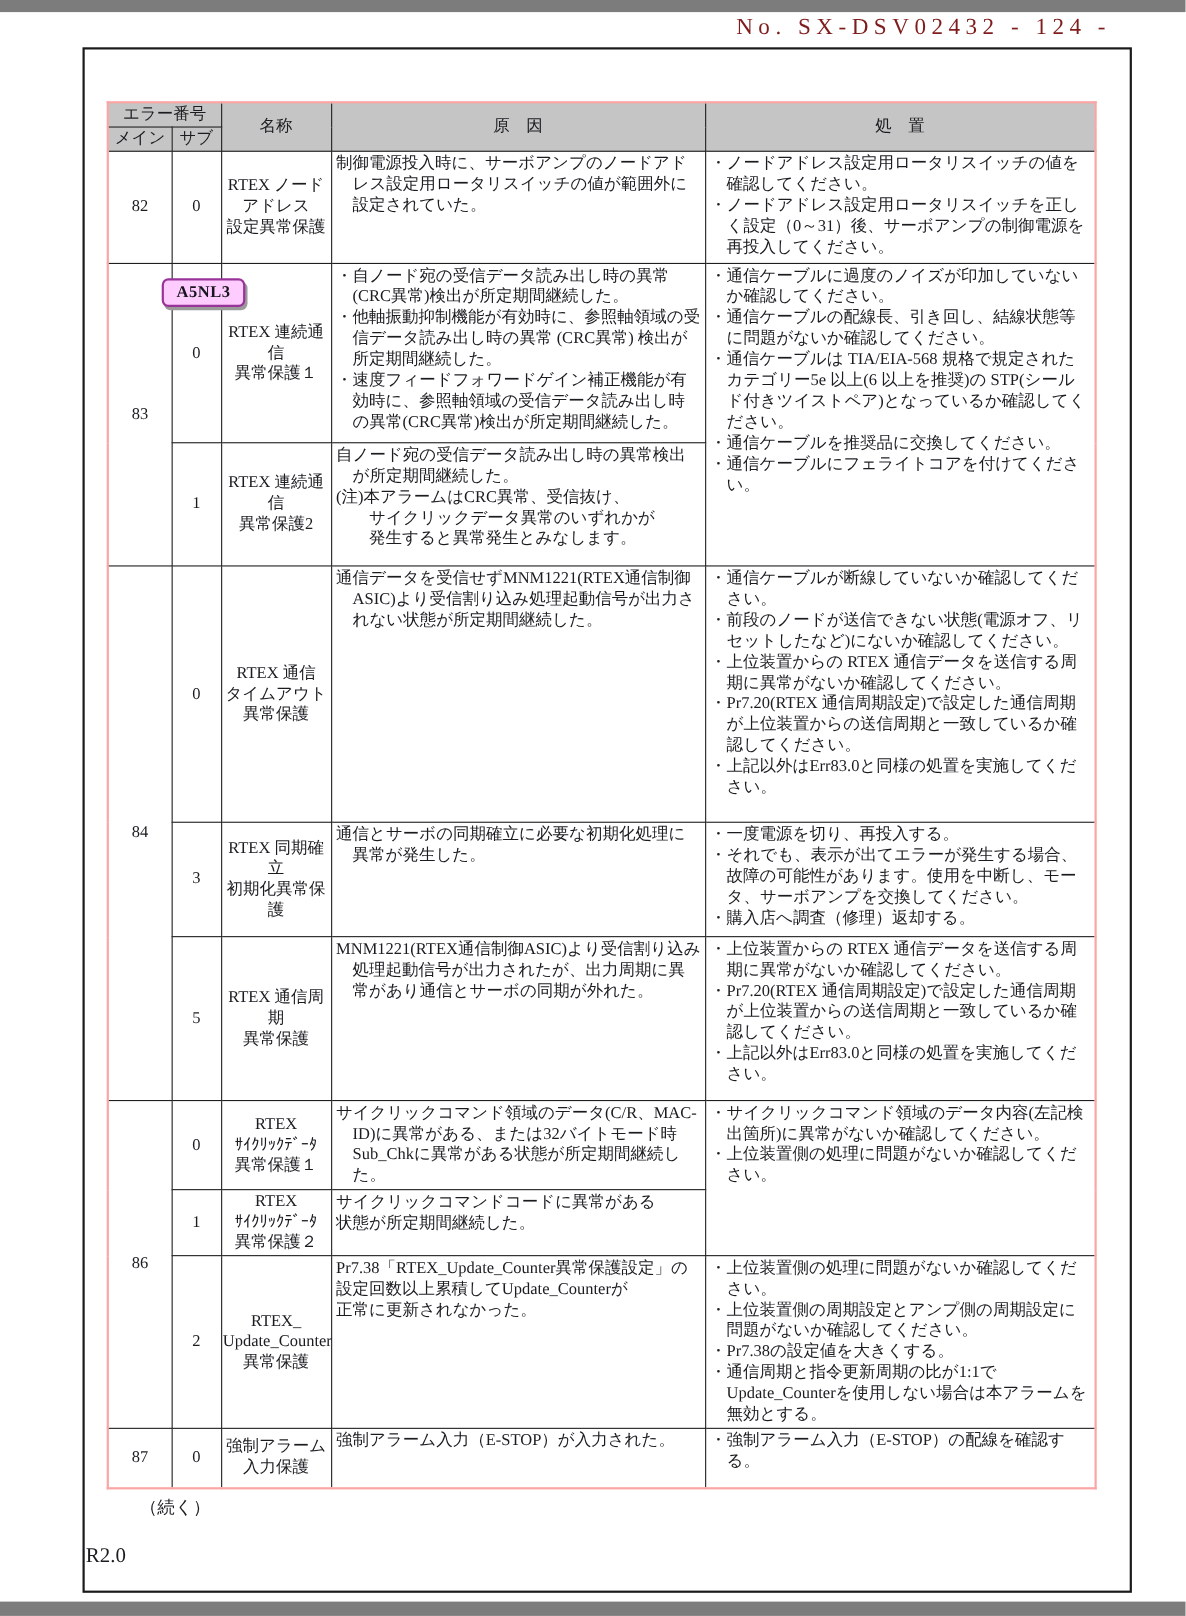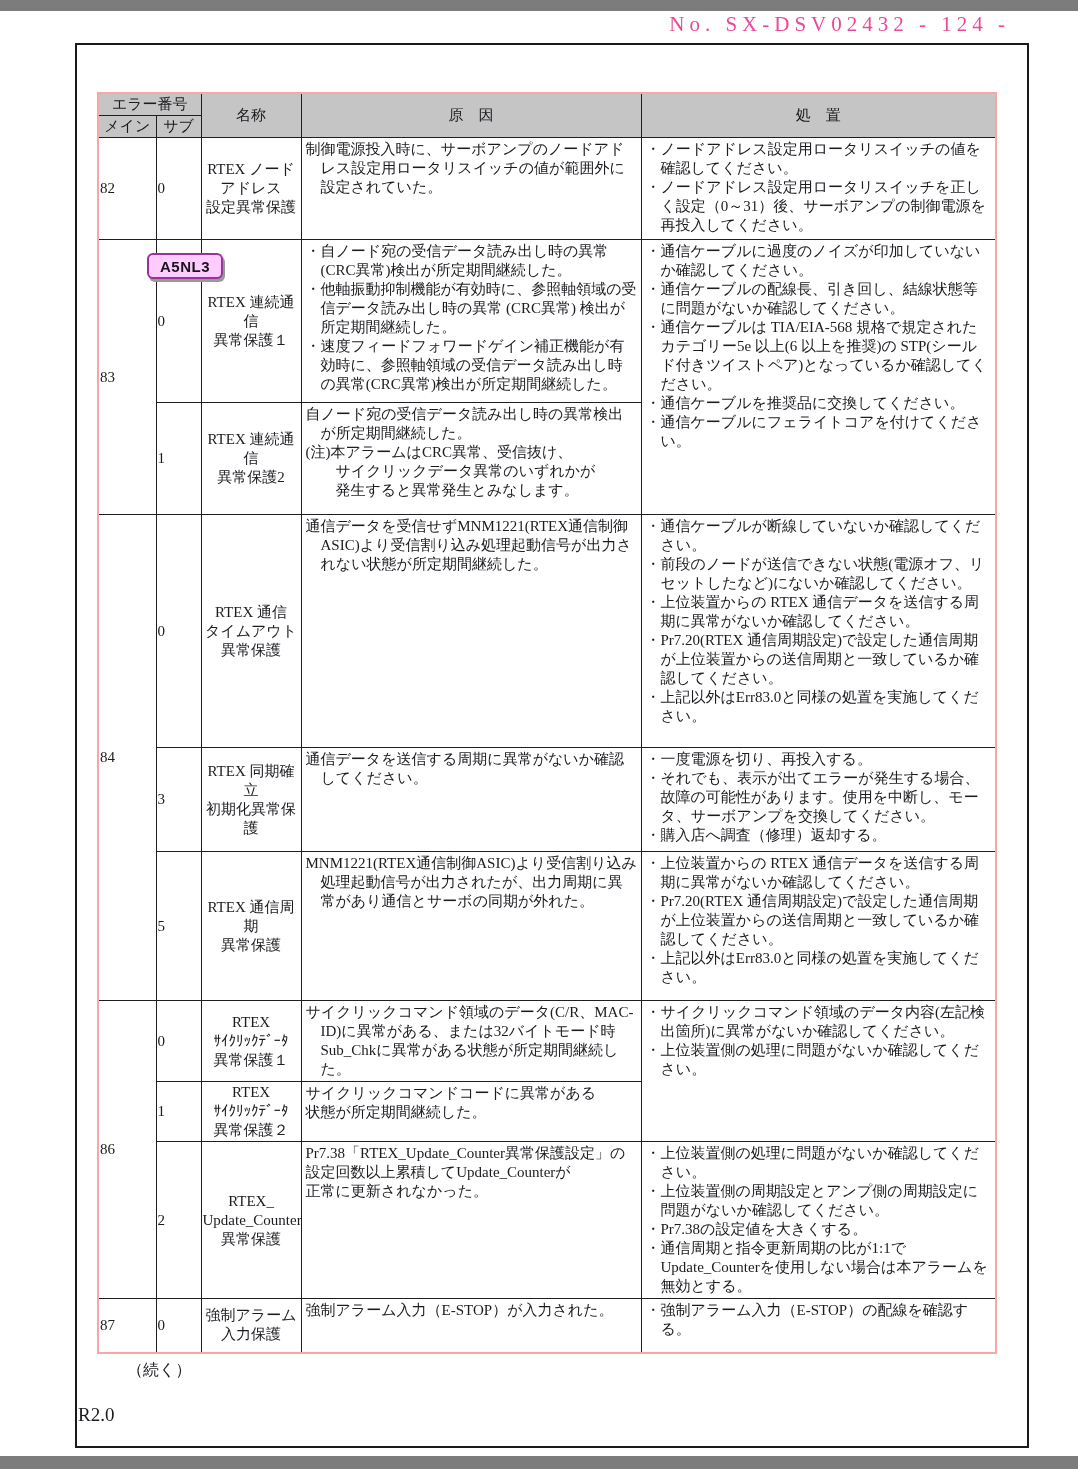--- a/index.html
+++ b/index.html
@@ -2,41 +2,41 @@
 <html><head>
 <meta charset="utf-8">
 <style>
   html,body{margin:0;padding:0;background:#fff;}
   .screen{position:relative;width:1078px;height:1469px;background:#ffffff;overflow:hidden;
           font-family:"Liberation Serif","DejaVu Serif",serif;color:#1b1b20;}
   .bar{position:absolute;left:0;width:1078px;background:#7c7c7c;}
   .bar.top{top:0;height:11px;}
   .bar.bottom{top:1456px;height:13px;}
   .doc-number{position:absolute;top:12px;right:68px;font-size:21px;letter-spacing:5px;
-              color:#ec4899;white-space:nowrap;}
+              color:#7f1d1d;white-space:nowrap;}
   .page-border{position:absolute;left:75px;top:43px;width:930px;height:1354px;
                border:2px solid #1a1a1a;background:#fff;box-sizing:content-box;
                padding:47px 0 0 20px;}
   table.err{border-collapse:collapse;table-layout:fixed;width:898px;}
   table.err th,table.err td{border:1px solid #1f1f1f;box-sizing:border-box;
       font-size:15px;line-height:19px;font-weight:normal;}
   table.err{border:2px solid #fca5a5;}
   th.hdr{background:#c5c5c5;text-align:center;padding:1px 2px;font-size:15px;}
-  td.c-main,td.c-sub{text-align:left;vertical-align:middle;font-size:16px;}
+  td.c-main,td.c-sub{text-align:center;vertical-align:middle;font-size:16px;}
   td.c-name{text-align:center;vertical-align:middle;white-space:pre-line;padding:1px 1px;}
   td.c-cause,td.c-remedy{vertical-align:top;padding:2px 3px 2px 4px;margin-left:46px;}
   .line{padding-left:1em;text-indent:-1em;}
   tr.r82{height:102px;} tr.r83a{height:163px;} tr.r83b{height:112px;}
   tr.r84a{height:233px;} tr.r84b{height:104px;} tr.r84c{height:149px;}
   tr.r86a{height:70px;} tr.r86b{height:60px;} tr.r86c{height:148px;}
   tr.r87{height:54px;}
   .badge{position:absolute;left:70px;top:208px;width:72px;height:22px;
          background:#ffccff;border:2px solid #993399;border-radius:6px;
          box-shadow:2px 3px 0 #9a9a9a;display:flex;align-items:center;justify-content:center;
-         font-family:Liberation Sans, sans-serif;
+         font-family:Liberation Serif, serif;
          font-weight:bold;font-size:15px;color:#16161c;letter-spacing:0.5px;}
   .continued{margin:6px 0 0 30px;font-size:16px;}
   .footer-rev{position:absolute;left:78px;top:1404px;font-size:19px;}
   .footer-ja{position:absolute;right:70px;top:1401px;font-size:17px;white-space:nowrap;}
   .footer-en{position:absolute;right:70px;top:1427px;font-size:17px;white-space:nowrap;}
 </style>
 </head>
 <body>
 
 <div class="screen">
@@ -127,21 +127,21 @@
               <div class="line">・上位装置からの RTEX 通信データを送信する周期に異常がないか確認してください。</div>
               <div class="line">・Pr7.20(RTEX 通信周期設定)で設定した通信周期が上位装置からの送信周期と一致しているか確認してください。</div>
               <div class="line">・上記以外はErr83.0と同様の処置を実施してください。</div>
             </td>
         </tr>
         <tr class="r84b">
           <td class="c-sub">3</td>
           <td class="c-name">RTEX 同期確立
 初期化異常保護</td>
           <td class="c-cause">
-              <div class="line">通信データを送信する周期に異常がないか確認してください。</div>
+              <div class="line">通信とサーボの同期確立に必要な初期化処理に異常が発生した。</div>
             </td>
           <td class="c-remedy">
               <div class="line">・一度電源を切り、再投入する。</div>
               <div class="line">・それでも、表示が出てエラーが発生する場合、故障の可能性があります。使用を中断し、モータ、サーボアンプを交換してください。</div>
               <div class="line">・購入店へ調査（修理）返却する。</div>
             </td>
         </tr>
         <tr class="r84c">
           <td class="c-sub">5</td>
           <td class="c-name">RTEX 通信周期

